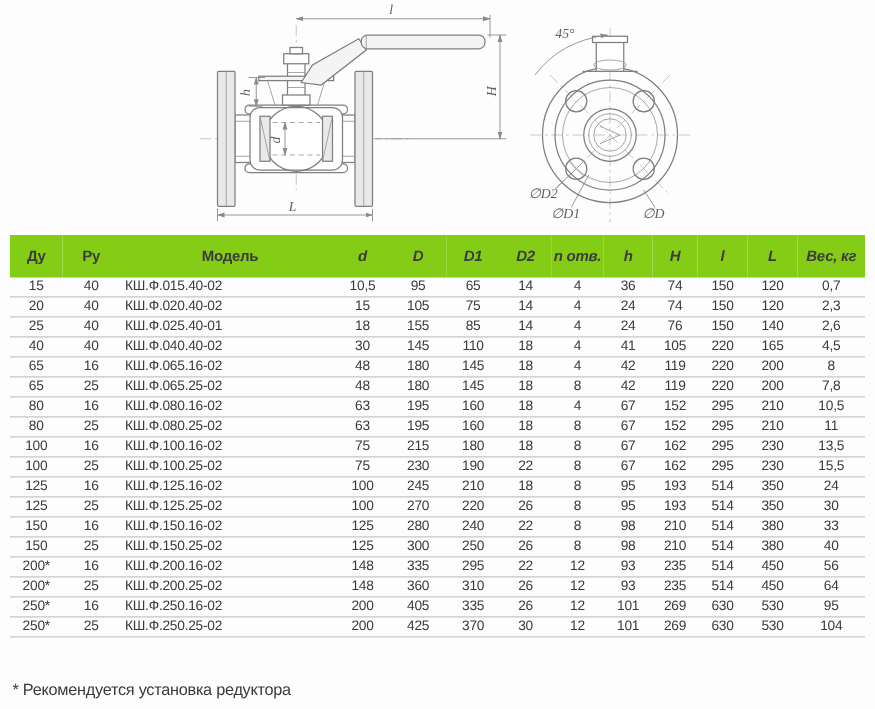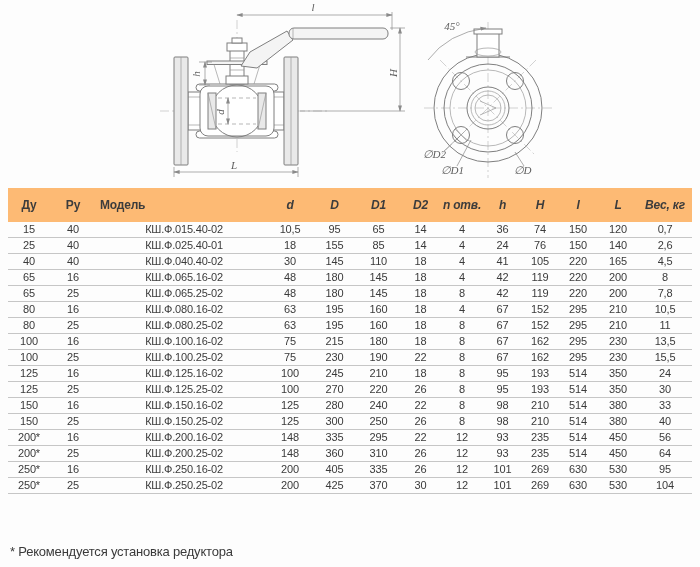--- a/index.html
+++ b/index.html
@@ -9,31 +9,31 @@
     font-family:"Liberation Sans", sans-serif;
     color:#3a3a3a;
     position:relative;
   }
   
   .drawing{position:absolute;top:0;left:0;width:700px;height:186px;}
   
   .table-wrap{position:absolute;top:188px;left:8px;width:684px;}
   table.spec{border-collapse:collapse;width:684px;table-layout:fixed;letter-spacing:-0.2px;}
   table.spec th{
-    background:#fdba74;color:#3c3c3c;font-weight:bold;
+    background:#84cc16;color:#3c3c3c;font-weight:bold;
     font-size:12px;height:34px;padding:0;text-align:center;vertical-align:middle;
   }
   table.spec th:nth-child(n+4){font-style:italic;}
-  table.spec th:nth-child(3){text-align:left;padding-left:4px;}
+  table.spec th:nth-child(3){text-align:center;padding-left:4px;}
   table.spec td{
     font-size:11px;height:15px;line-height:15px;padding:0;
     text-align:center;vertical-align:middle;color:#3a3a3a;
     border-bottom:1px solid #c6c6c6;
   }
-  table.spec td:nth-child(3){text-align:center;padding-left:4px;}
+  table.spec td:nth-child(3){text-align:left;padding-left:4px;}
   .footnote{
     position:absolute;top:544px;left:10px;
     font-size:13px;color:#3a3a3a;letter-spacing:-0.2px;
   }
   
   .ln{stroke:#7f7f7f;stroke-width:1;fill:none;}
   .lnthin{stroke:#9a9a9a;stroke-width:0.7;fill:none;}
   .cl{stroke:#b5b5b5;stroke-width:0.6;fill:none;stroke-dasharray:9 3 2 3;}
   .dim{stroke:#8a8a8a;stroke-width:0.7;fill:none;}
   .fillpart{fill:#e9e9e9;stroke:#7f7f7f;stroke-width:1;}
@@ -224,20 +224,35 @@
           <td>65</td>
           <td>14</td>
           <td>4</td>
           <td>36</td>
           <td>74</td>
           <td>150</td>
           <td>120</td>
           <td>0,7</td>
         </tr>
         <tr>
+          <td>20</td>
+          <td>40</td>
+          <td>КШ.Ф.020.40-02</td>
+          <td>15</td>
+          <td>105</td>
+          <td>75</td>
+          <td>14</td>
+          <td>4</td>
+          <td>24</td>
+          <td>74</td>
+          <td>150</td>
+          <td>120</td>
+          <td>2,3</td>
+        </tr>
+        <tr>
           <td>25</td>
           <td>40</td>
           <td>КШ.Ф.025.40-01</td>
           <td>18</td>
           <td>155</td>
           <td>85</td>
           <td>14</td>
           <td>4</td>
           <td>24</td>
           <td>76</td>

